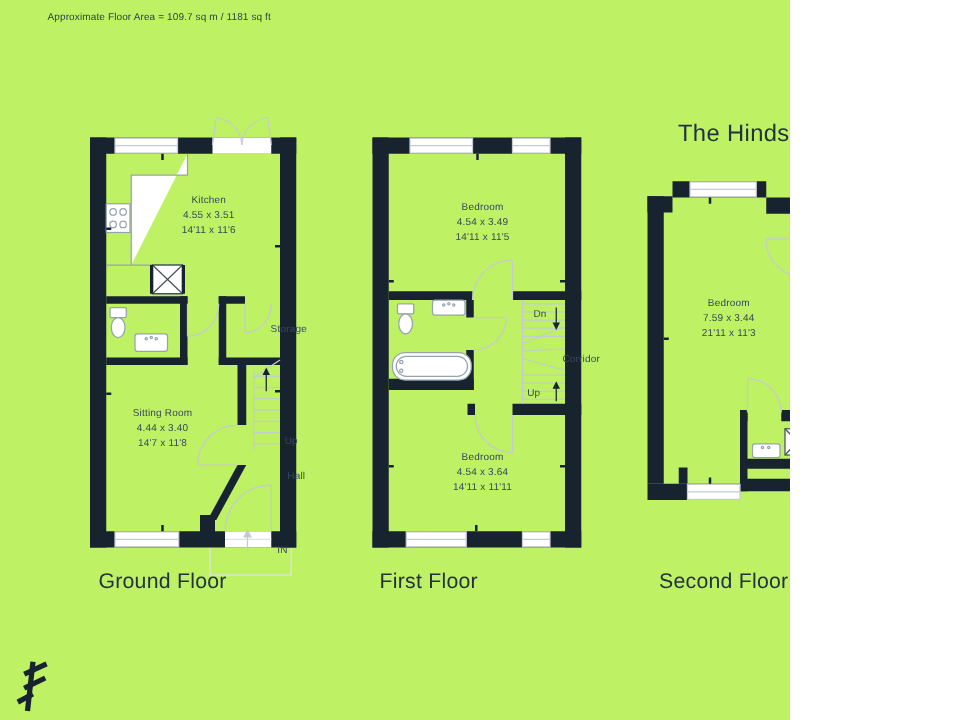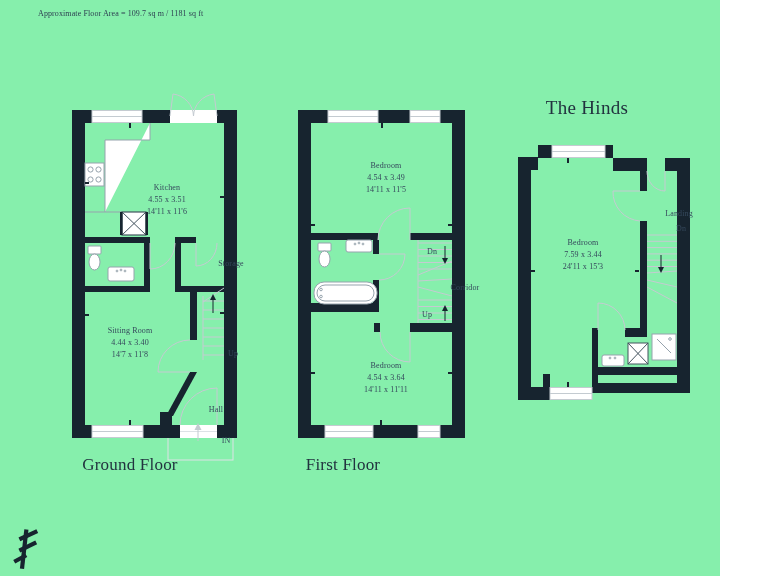--- a/index.html
+++ b/index.html
@@ -1,17 +1,17 @@
 <!DOCTYPE html>
 <html><head>
 <meta charset="utf-8">
 <style>
   html,body{margin:0;padding:0;background:#fff;}
-  #page{position:relative;width:720px;height:576px;background:#86efac;overflow:hidden;
-        font-family:Liberation Serif, serif;color:#33465A;}
+  #page{position:relative;width:632px;height:576px;background:#bef264;overflow:hidden;
+        font-family:Liberation Sans, sans-serif;color:#33465A;}
   .abs{position:absolute;}
   svg{position:absolute;overflow:visible;}
   .w{fill:#17242F;stroke:none;}
   .op{fill:#ffffff;stroke:none;}
   .win{fill:#ffffff;stroke:#C5CBD1;stroke-width:1;}
   .ln{stroke:#C4CBD1;stroke-width:1;fill:none;}
   .fx{stroke:#96A3AD;stroke-width:1;fill:#ffffff;}
   .dk{fill:#17242F;}
   .dkl{stroke:#17242F;stroke-width:1;fill:none;}
   .room-label{position:absolute;transform:translate(-50%,-50%);text-align:center;
@@ -132,33 +132,33 @@
     <g class="dk">
       <rect x="13" y="97" width="4" height="2"></rect>
         <rect x="148" y="111" width="4" height="2"></rect>
       <rect x="57" y="38" width="2" height="5"></rect>
         <rect x="13" y="229" width="4" height="2"></rect>
       <rect x="148" y="227" width="4" height="2"></rect>
         <rect x="57" y="335" width="2" height="5"></rect>
     </g>
   </svg>
 
-  <div class="room-label" style="left:167px;top:172px;margin-top:28px;">
+  <div class="room-label" style="left:167px;top:172px;">
     <div>Kitchen</div>
     <div>4.55 x 3.51</div>
     <div>14'11 x 11'6</div>
   </div>
   <div class="room-label" style="left:130px;top:343px;text-align:center;">
     <div>Sitting Room</div>
     <div>4.44 x 3.40</div>
     <div>14'7 x 11'8</div>
   </div>
   <div class="tag" style="left:211px;top:263px;">Storage</div>
   <div class="tag" style="left:213px;top:353px;">Up</div>
-  <div class="tag" style="left:196px;top:381px;margin-top:28px;">Hall</div>
+  <div class="tag" style="left:217px;top:381px;">Hall</div>
   <div class="tag" style="left:206px;top:440px;">IN</div>
 
   <svg class="abs" style="left:298px;top:110px;" width="167" height="328" viewBox="0 0 167 328">
     <g class="w">
       <rect x="0" y="0" width="13" height="328"></rect>
       <rect x="154" y="0" width="13" height="328"></rect>
       <rect x="0" y="0" width="167" height="13"></rect>
       <rect x="0" y="315" width="167" height="13"></rect>
       <rect x="13" y="123" width="67" height="7"></rect>
       <rect x="112" y="123" width="55" height="7"></rect>
@@ -314,27 +314,28 @@
         <rect x="117" y="127" width="4" height="2"></rect>
       <rect x="49" y="15" width="2" height="5"></rect>
         <rect x="49" y="239" width="2" height="5"></rect>
     </g>
   </svg>
 
   <div class="title" style="left:587px;top:97px;">The Hinds</div>
   <div class="room-label" style="left:583px;top:255px;">
     <div>Bedroom</div>
     <div>7.59 x 3.44</div>
-    <div>24'11 x 15'3</div>
+    <div>21'11 x 11'3</div>
   </div>
   <div class="tag" style="left:659px;top:213px;">Landing</div>
   <div class="tag" style="left:661px;top:228px;">Dn</div>
 
   <div class="caption" style="left:130px;top:455px;">Ground Floor</div>
   <div class="caption" style="left:343px;top:455px;">First Floor</div>
+  <div class="caption" style="left:579px;top:455px;">Second Floor</div>
 
   <svg class="abs" style="left:8px;top:526px;" width="34" height="44" viewBox="0 0 34 44">
     <g transform="rotate(-10 17 22)" stroke="#17242F" stroke-width="4.2" stroke-linecap="square" fill="none">
       <path d="M11 40 L21 6"></path>
       <path d="M15 12 L30 8"></path>
       <path d="M13 23 L27 19"></path>
       <path d="M6 33 L15 30"></path>
     </g>
   </svg>
 </div>

